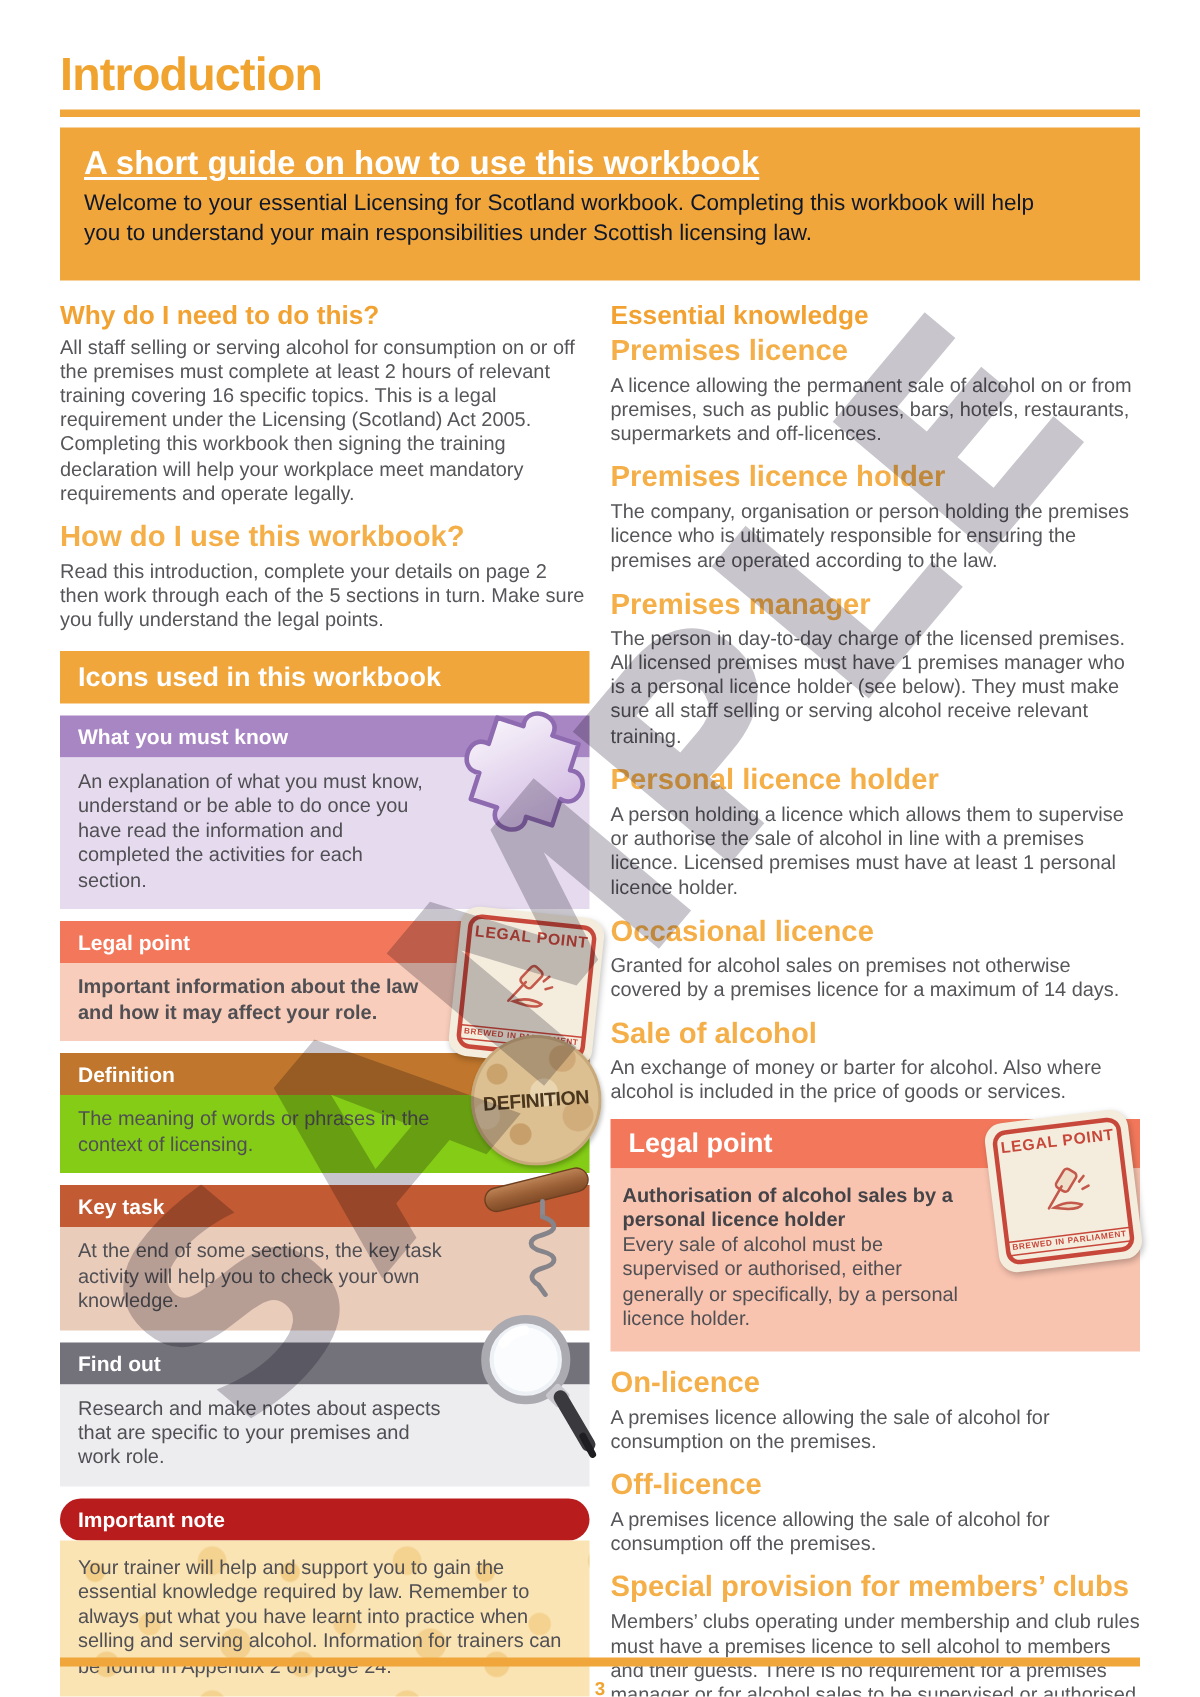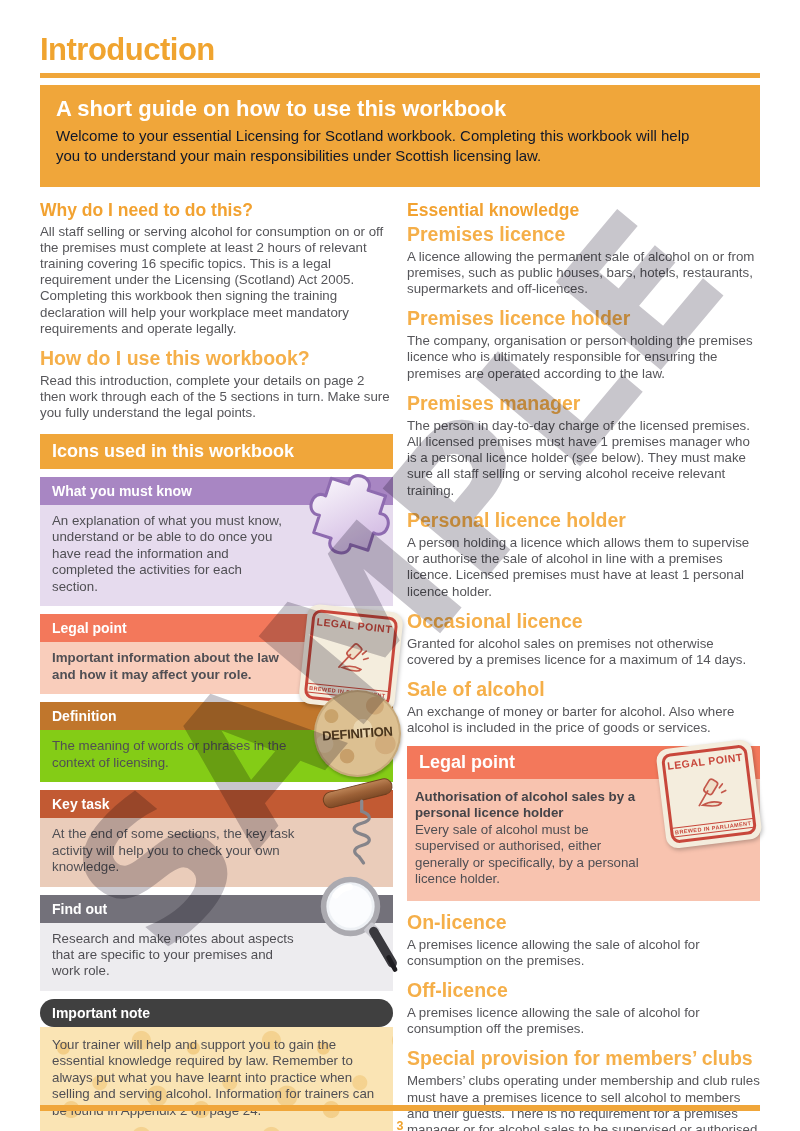--- a/index.html
+++ b/index.html
@@ -5,21 +5,21 @@
   html,body{margin:0;padding:0;background:#ffffff;}
   body{width:800px;height:1131px;position:relative;overflow:hidden;
        font-family:"Liberation Sans",sans-serif;color:#55555A;}
   .page{position:relative;width:800px;height:1131px;background:#fff;}
 
   
   .doc-title{margin:34px 40px 0;font-size:31px;line-height:1;font-weight:bold;
              color:#F0A42F;letter-spacing:-.5px;}
   .title-rule{height:5px;background:#F0A63A;margin:8px 40px 0;}
   .banner{margin:7px 40px 0;background:#F0A63A;padding:11px 16px 20px;}
-  .banner h2{margin:0 0 4px;font-size:22px;color:#ffffff;font-weight:bold;}
+  .banner h2{margin:0 0 4px;font-size:22px;color:#ffffff;font-weight:bold;text-decoration:underline;}
   .banner p{margin:0;font-size:15px;line-height:1.35;color:#0f172a;max-width:655px;}
 
   
   .columns{display:flex;gap:14px;margin:13px 40px 0;align-items:flex-start;}
   .col{flex:1;min-width:0;position:relative;}
 
   .h-bold{color:#F2A231;font-size:17.5px;font-weight:bold;margin:0 0 3px;}
   .h-sub{color:#F5AF49;font-size:19.5px;font-weight:bold;margin:10px 0 3px;}
   p.body{font-size:13.3px;line-height:1.22;color:#56565A;margin:0 0 8px;}
 
@@ -28,21 +28,21 @@
 
   
   .ibox{margin-bottom:8px;position:relative;}
   .ibox .hd{color:#fff;font-weight:bold;font-size:14px;padding:6px 12px;}
   .ibox .bd{font-size:13.3px;line-height:1.24;color:#504F54;padding:8px 12px 11px;}
   .purple .hd{background:#A886C3;} .purple .bd{background:#E6DBEE;padding-right:110px;}
   .salmon .hd{background:#F3785B;} .salmon .bd{background:#F9CDBB;padding-right:100px;font-weight:bold;}
   .brown  .hd{background:#C0762C;} .brown  .bd{background:#84cc16;padding-right:95px;}
   .grayb  .hd{background:#73717A;} .grayb  .bd{background:#EDECEF;padding-right:95px;}
   .brick  .hd{background:#C25A33;} .brick  .bd{background:#EACCBA;padding-right:80px;}
-  .note   .hd{background:#404040;border-radius:15px;}
+  .note   .hd{background:#b91c1c;border-radius:15px;}
   .note .bd{background-color:#FAE4B4;padding:10px 12px 13px;
     background-image:
       radial-gradient(circle at 18% 22%, rgba(240,198,120,.75) 0 6px, transparent 7px),
       radial-gradient(circle at 78% 14%, rgba(240,198,120,.6) 0 9px, transparent 10px),
       radial-gradient(circle at 46% 58%, rgba(242,203,128,.7) 0 7px, transparent 8px),
       radial-gradient(circle at 90% 72%, rgba(238,195,115,.6) 0 10px, transparent 11px),
       radial-gradient(circle at 24% 86%, rgba(240,198,120,.7) 0 8px, transparent 9px);
     background-size:130px 96px;}
 
   

